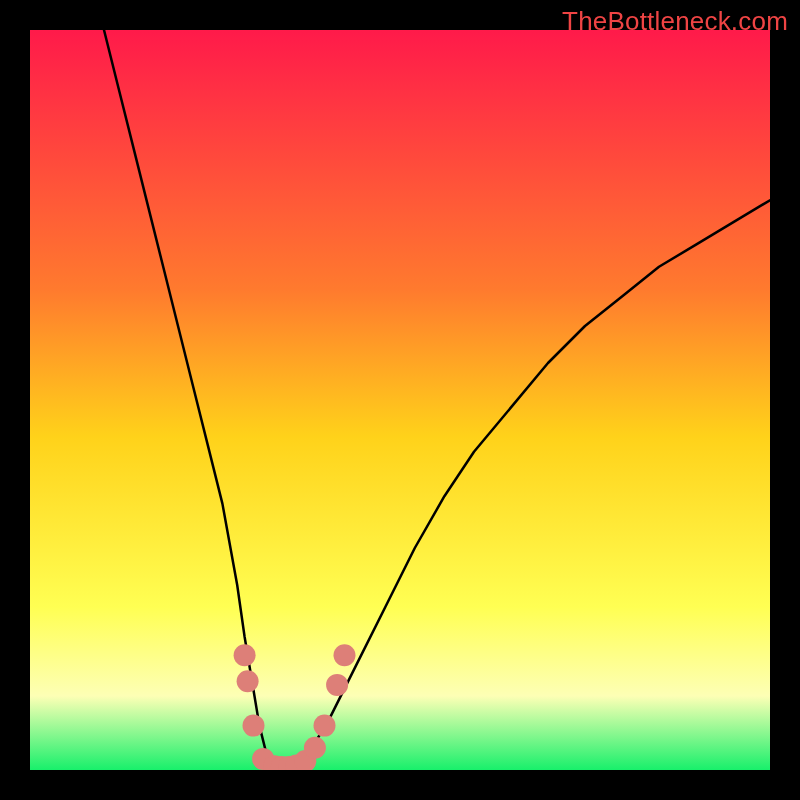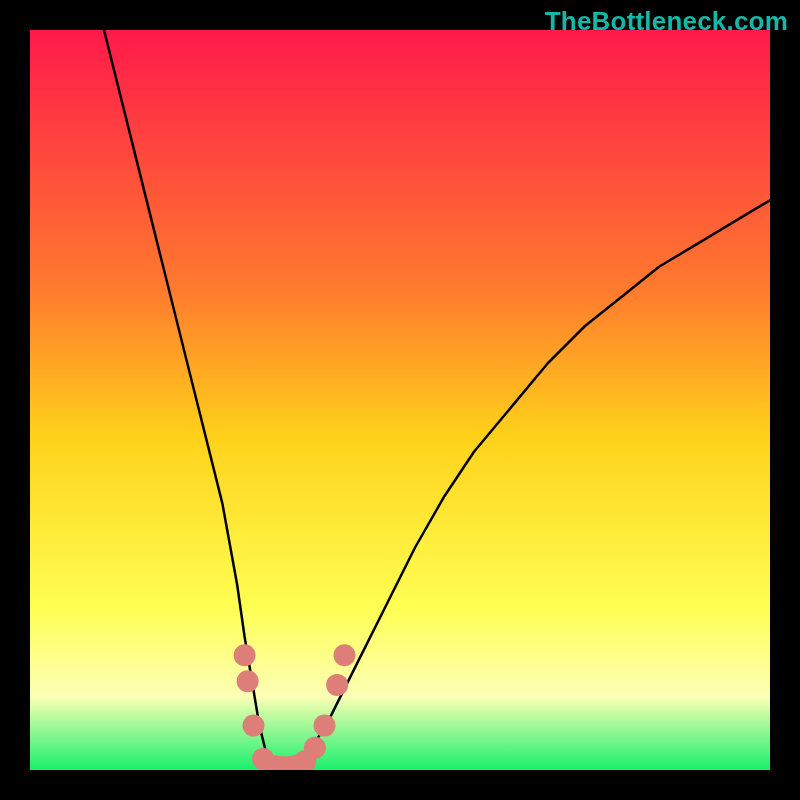--- a/index.html
+++ b/index.html
@@ -16,23 +16,23 @@
     left: 0;
     top: 0;
     width: 800px;
     height: 800px;
     background: #000;
   }
   .watermark {
     position: absolute;
     top: 6px;
     right: 12px;
-    color: #14b8a6;
+    color: #ef4444;
     font-size: 26px;
-    font-weight: 700;
+    font-weight: 400;
     letter-spacing: 0.2px;
     white-space: nowrap;
   }
   .plot {
     position: absolute;
     left: 30px;
     top: 30px;
     width: 740px;
     height: 740px;
   }

